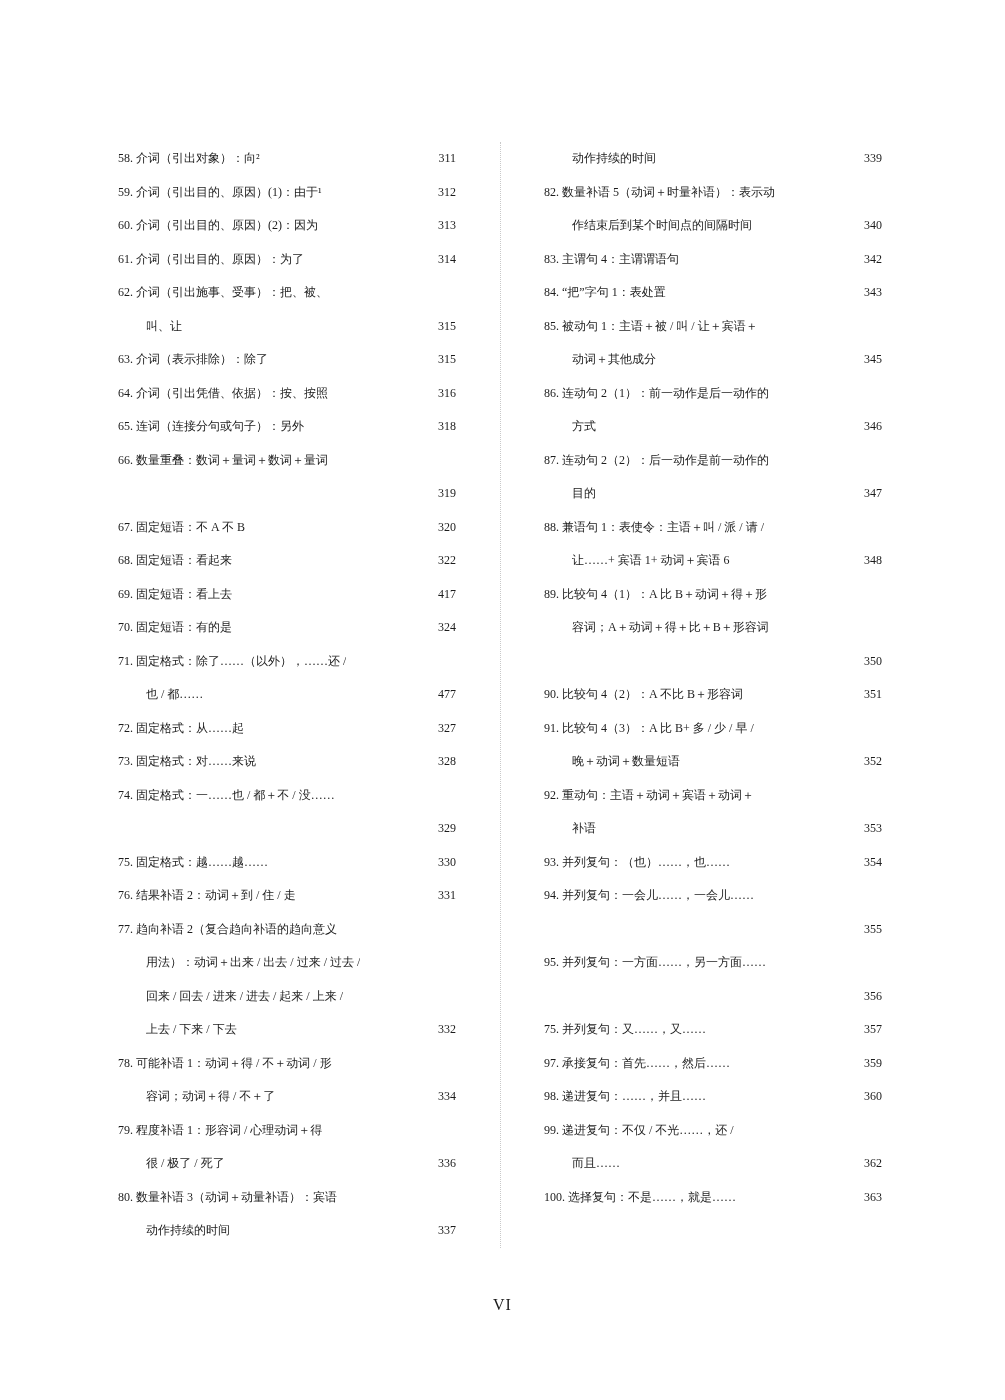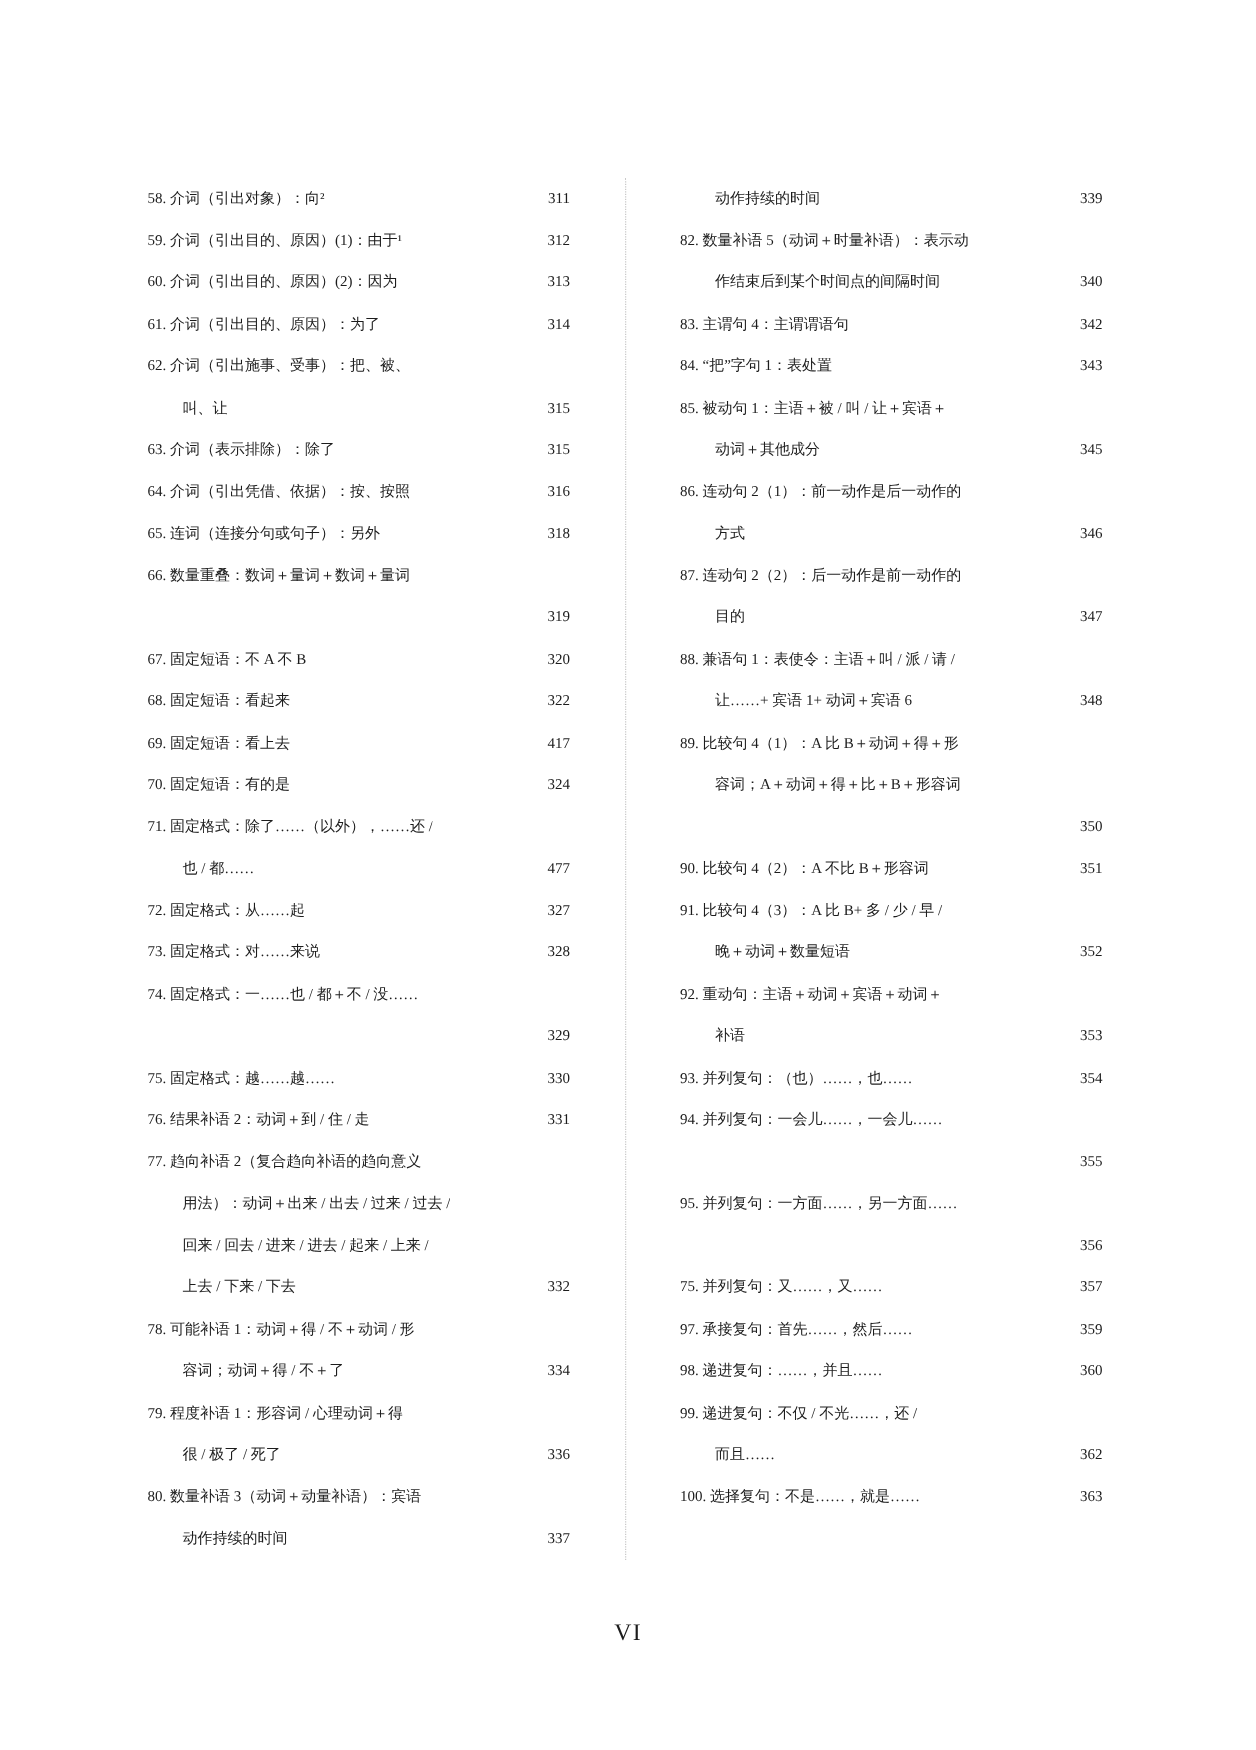--- a/index.html
+++ b/index.html
@@ -27,21 +27,21 @@
   .line {
     display:flex;
     justify-content:space-between;
     white-space:nowrap;
   }
   .line.cont { padding-left:28px;align-items:flex-end; }
   .txt { flex:0 1 auto; overflow:hidden; }
   .pg { flex:0 0 auto; padding-left:8px; }
   .footer {
     position:absolute; top:1296px; left:0; width:100%;
-    text-align:center; font-size:19px; letter-spacing:1px;
+    text-align:center; font-size:16px; letter-spacing:1px;
   }
 </style>
 </head>
 <body>
 
 <div class="page">
   <div class="columns">
     <div class="col" id="col-left">
         <div class="entry">
           <div class="line">

